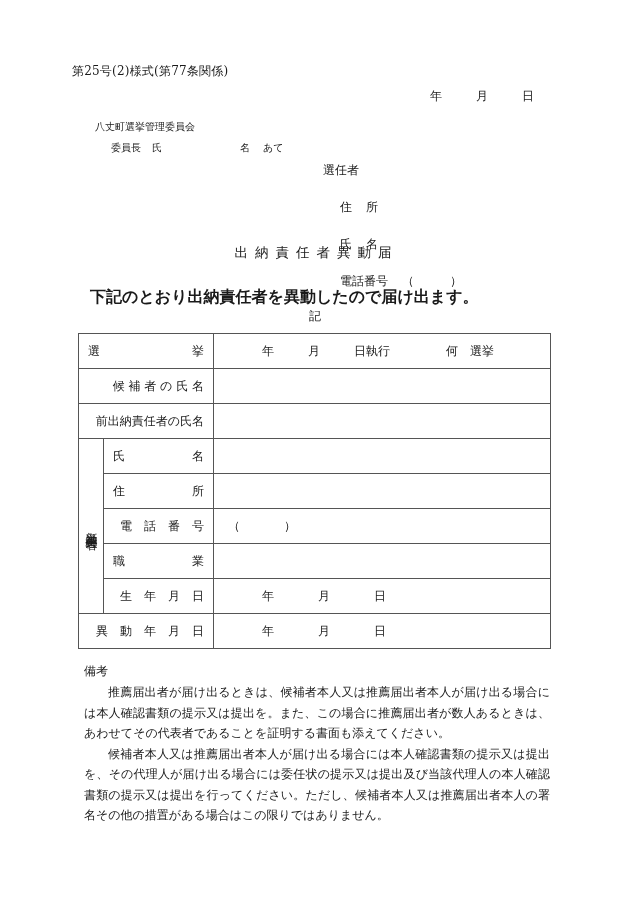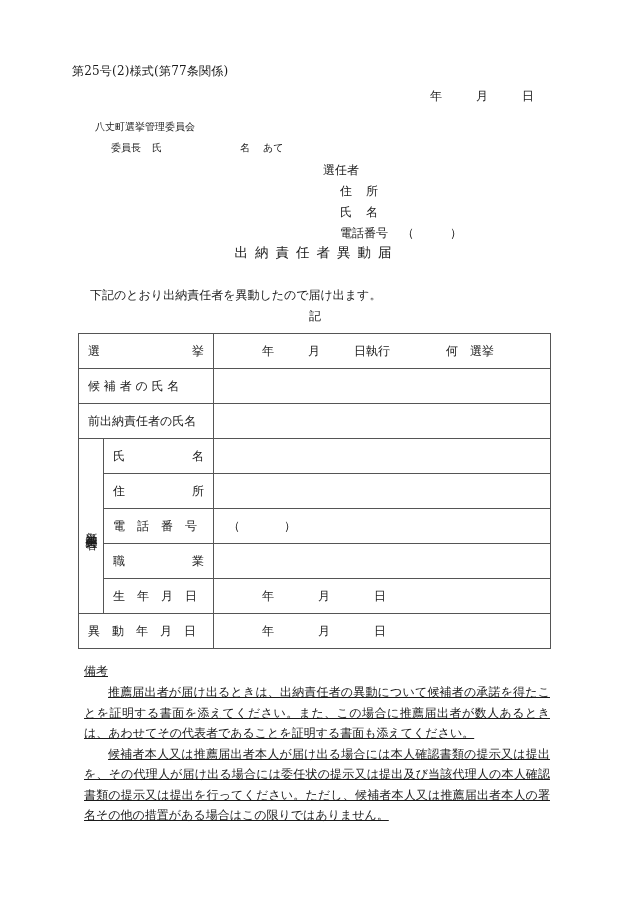--- a/index.html
+++ b/index.html
@@ -58,42 +58,43 @@
   .addressee .gapC { display: inline-block; width: 13px; }
 
   .appointer {
     position: absolute;
     left: 323px;
     top: 160px;
     font-size: 12px;
     line-height: 21px;
     white-space: nowrap;
   }
-  .appointer .row { padding-left: 17px; }
+  .appointer .row { padding-left: 17px; margin-top: 16px; }
   .appointer .w1 { display: inline-block; width: 26px; }
   .appointer .w2 { display: inline-block; width: 14px; }
   .appointer .paren { display: inline-block; width: 36px; }
 
   .doc-title {
     position: absolute;
     left: 0;
     right: 4px;
     top: 244px;
     text-align: center;
     font-size: 13.5px;
     letter-spacing: 7px;
     text-indent: 7px;
   }
 
   .statement {
     position: absolute;
     left: 90px;
     top: 287px;
-    font-size: 12px;
-    white-space: nowrap;
+    font-size: 16px;
+    white-space: nowrap;
+    font-weight: bold;
   }
 
   .ki {
     position: absolute;
     left: 0;
     right: 0;
     top: 308px;
     text-align: center;
     font-size: 12px;
   }
@@ -121,21 +122,21 @@
 
   .lbl {
     display: flex;
     justify-content: space-between;
     padding: 0 9px;
     white-space: nowrap;
   }
   .lbl-plain {
     padding: 0 9px;
     white-space: nowrap;
-    text-align: left;
+    text-align: right;
   }
   .vert-label {
     writing-mode: vertical-rl;
     text-orientation: upright;
     line-height: 1.08;
     letter-spacing: 1.5px;
     margin: 0 auto;
     font-size: 12px;
     white-space: nowrap;
   }
@@ -154,21 +155,20 @@
   .val-elec { padding-left: 48px; }
   .val-date { padding-left: 48px; }
 
   
   .remarks {
     position: absolute;
     left: 84px;
     top: 663px;
     width: 466px;
     font-size: 12px;
-    text-decoration: underline;
   }
   .remarks-title {
     font-size: 12px;
     margin-bottom: 2px;
   }
   .remarks p {
     margin: 0 0 0 0;
     text-indent: 24px;
     line-height: 20.5px;
     text-align: justify;
@@ -310,17 +310,17 @@
           <div class="val val-date">
             <span>年</span><span class="s1"></span><span>月</span><span class="s2"></span><span>日</span>
           </div>
         </td>
       </tr>
     </tbody>
   </table>
 
   <div class="remarks">
     <div class="remarks-title">備考</div>
-    <p>推薦届出者が届け出るときは、出納責任者の異動について候補者の承諾を得たことを証明する書面を添えてください。また、この場合に推薦届出者が数人あるときは、あわせてその代表者であることを証明する書面も添えてください。</p>
+    <p>推薦届出者が届け出るときは、候補者本人又は推薦届出者本人が届け出る場合には本人確認書類の提示又は提出を。また、この場合に推薦届出者が数人あるときは、あわせてその代表者であることを証明する書面も添えてください。</p>
     <p>候補者本人又は推薦届出者本人が届け出る場合には本人確認書類の提示又は提出を、その代理人が届け出る場合には委任状の提示又は提出及び当該代理人の本人確認書類の提示又は提出を行ってください。ただし、候補者本人又は推薦届出者本人の署名その他の措置がある場合はこの限りではありません。</p>
   </div>
 
 </div>
 
 </body></html>

